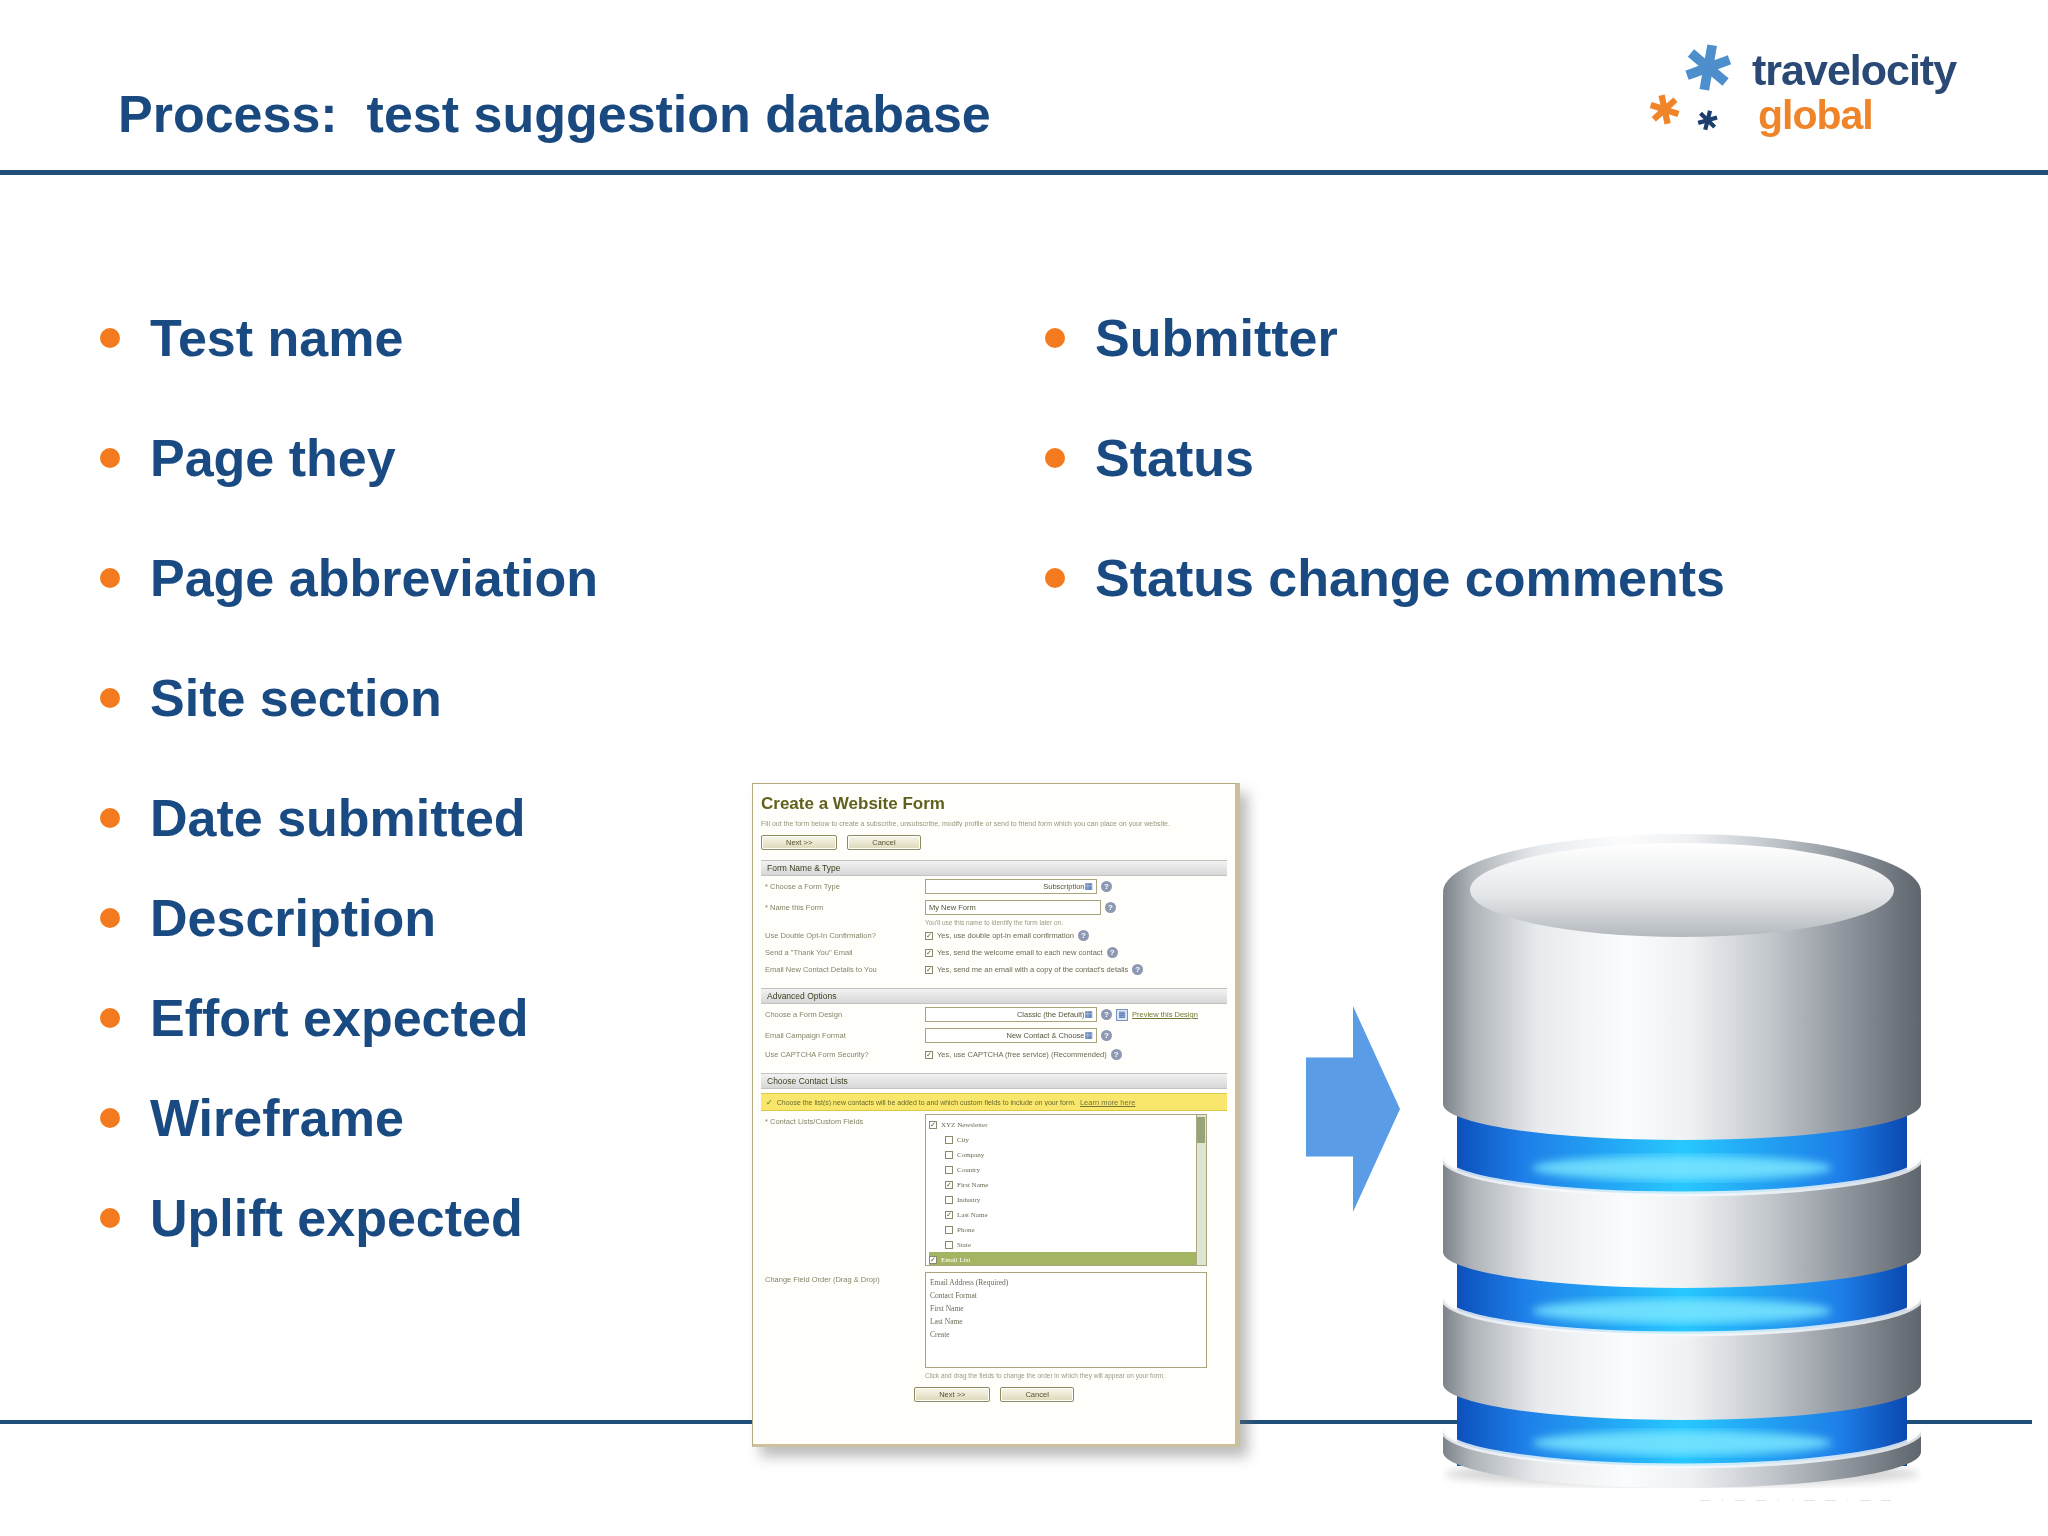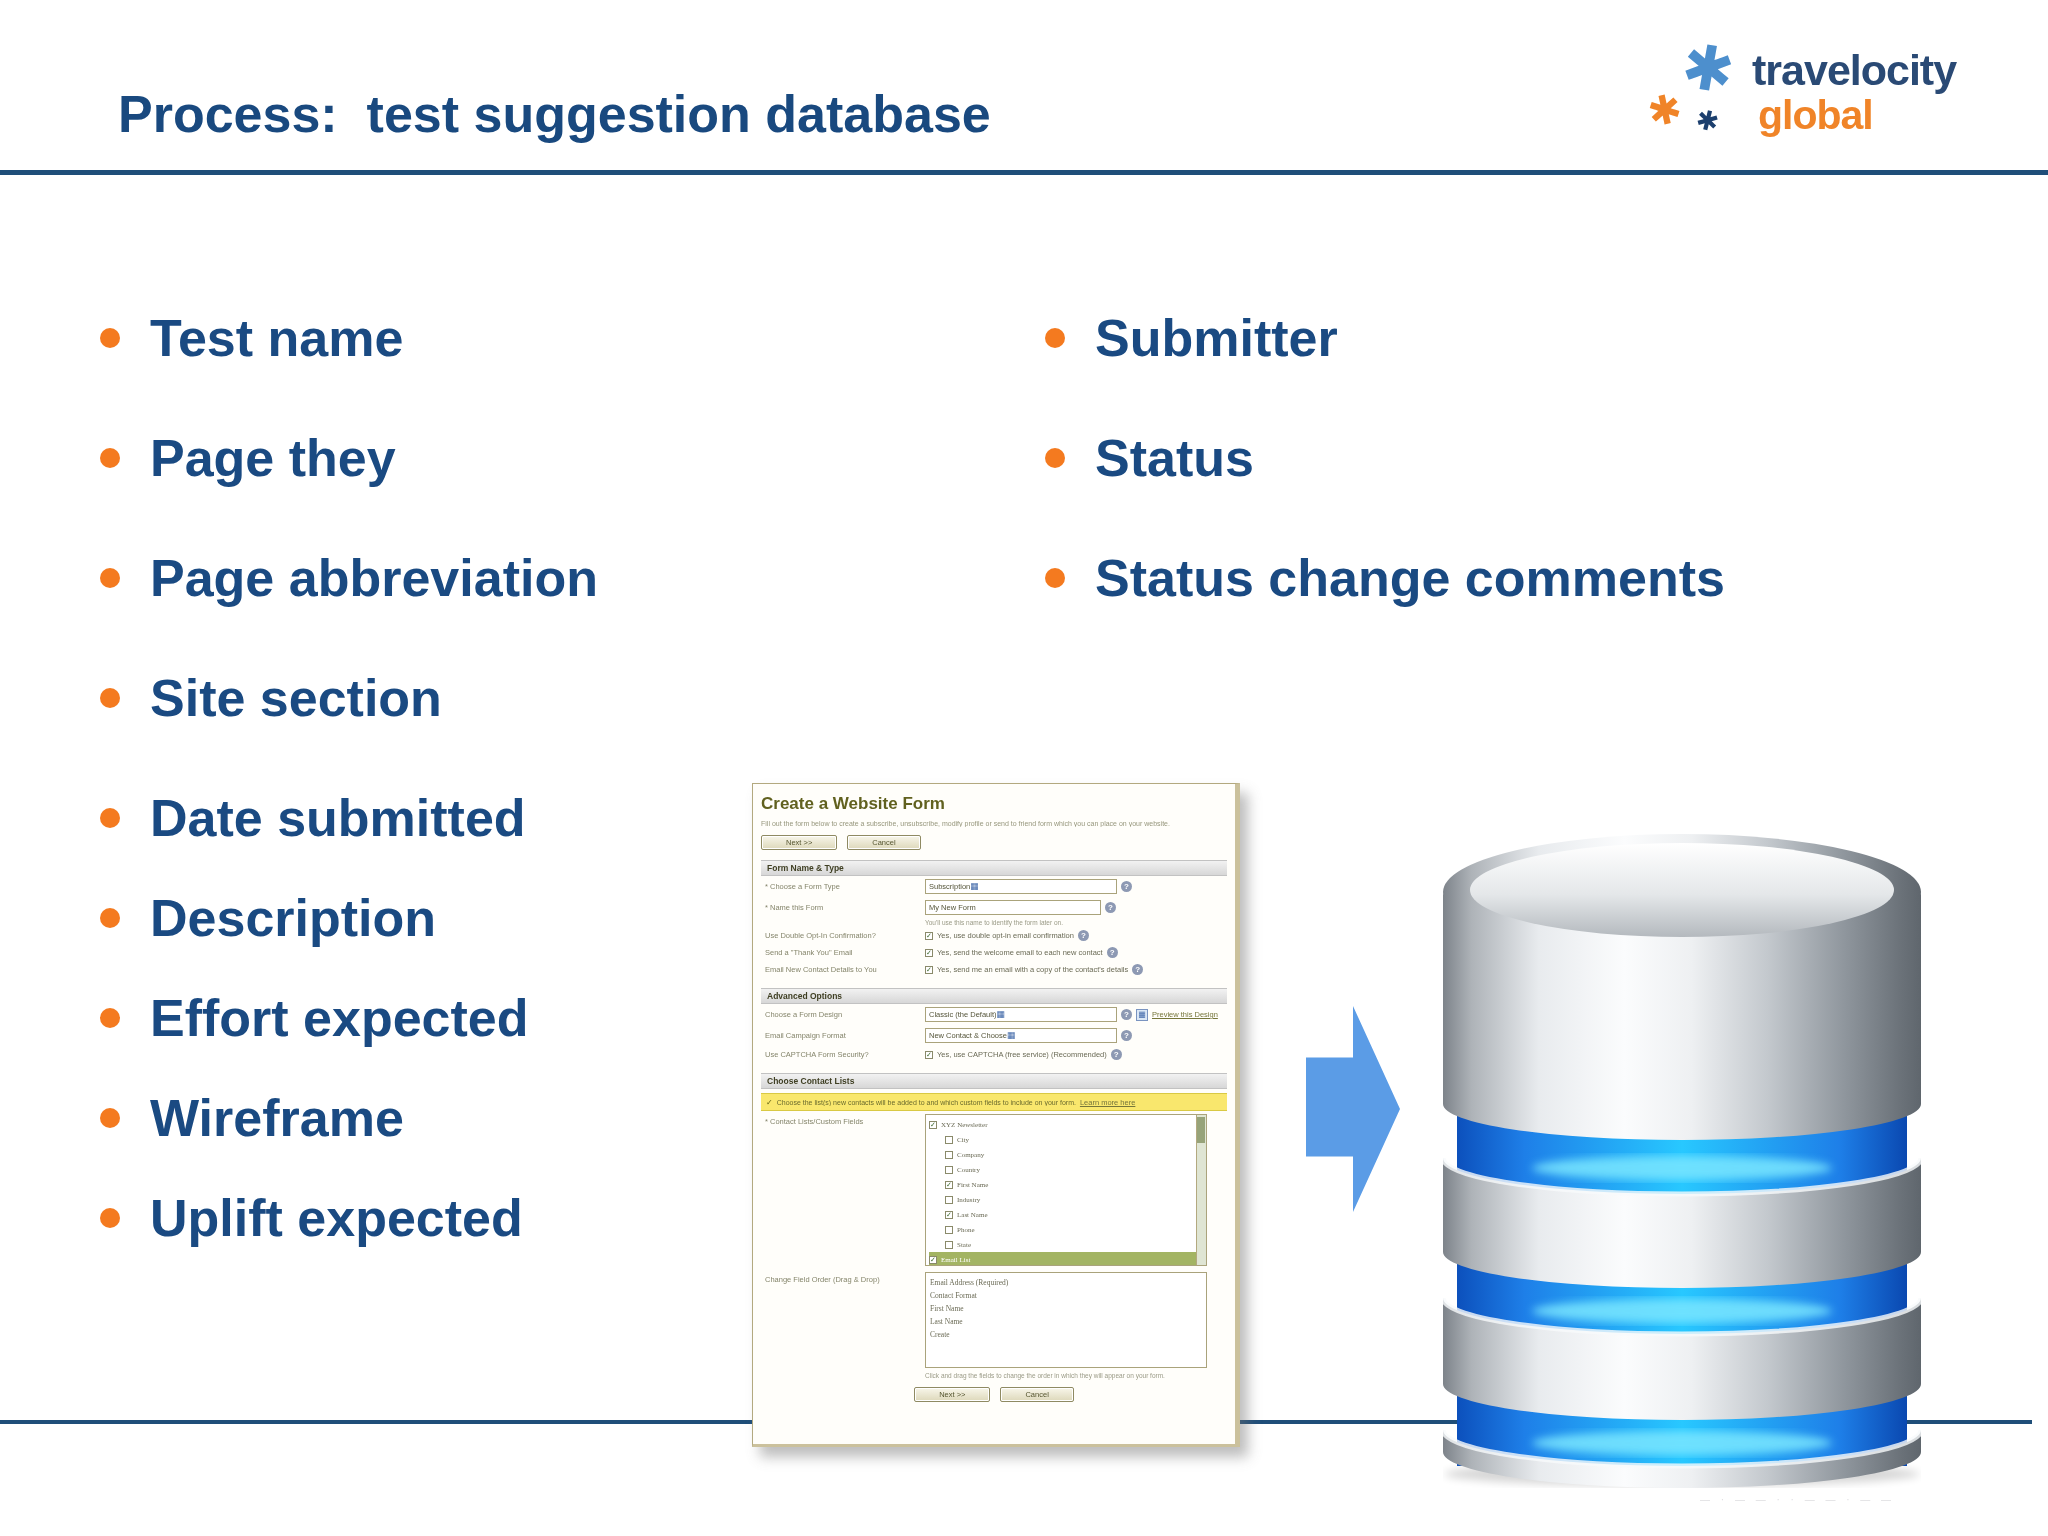--- a/index.html
+++ b/index.html
@@ -35,27 +35,27 @@
     background:#fffefa;border:1px solid #b3a97f;border-right:5px solid #cbc19c;border-bottom:3px solid #cbc19c;
     box-shadow:8px 10px 12px rgba(110,110,110,.45);padding:8px;overflow:hidden;z-index:3;}
   .formshot *{box-sizing:border-box;}
   .fs-title{font-size:17px;font-weight:bold;color:#61611f;margin-top:2px;}
   .fs-intro{font-size:7px;color:#97977d;margin-top:6px;white-space:nowrap;overflow:hidden;filter:blur(.3px);}
   .fs-btnrow{margin-top:8px;display:flex;gap:10px;}
   .fs-btnrow.center{justify-content:center;margin-top:8px;}
   .fs-btn{display:inline-block;padding:2px 24px;font-size:7.5px;color:#55552f;background:linear-gradient(#f8f6ea,#ddd8ba);
     border:1px solid #8f8a62;border-radius:2px;box-shadow:inset 0 0 0 1px #ffffff;filter:blur(.2px);}
   .fs-secbar{margin-top:10px;height:16px;line-height:15px;background:linear-gradient(#f2f2f2,#d7d7d7);
-    border:1px solid #c2c2c2;border-left:none;border-right:none;font-size:8.5px;font-weight:bold;color:#3f3f23;padding-left:6px;filter:blur(.2px);}
+    border:1px solid #c2c2c2;border-left:none;border-right:none;font-size:8.5px;font-weight:normal;color:#3f3f23;padding-left:6px;filter:blur(.2px);}
   .fs-row{display:grid;grid-template-columns:160px auto;align-items:center;padding:3px 0 3px 4px;}
   .fs-label{font-size:7.5px;color:#85856b;filter:blur(.3px);padding-right:6px;}
   .fs-ctrl{display:flex;align-items:center;gap:4px;}
   .fs-select,.fs-input{height:15px;background:#fff;border:1px solid #aaa37b;display:flex;align-items:center;
     font-size:7.5px;color:#55553a;padding:0 3px;filter:blur(.25px);}
-  .fs-select{width:192px;justify-content:flex-start;}
+  .fs-select{width:172px;justify-content:flex-end;}
   .fs-input{width:176px;}
   .sel-btn{font-size:9px;color:#4068a8;line-height:1;}
   .mini-icon{width:12px;height:12px;background:#dce8f6;border:1px solid #7a94c0;font-size:8px;color:#4068a8;
     display:flex;align-items:center;justify-content:center;}
   .mini-help{width:11px;height:11px;border-radius:50%;background:#8d99b3;color:#fff;font-size:8px;font-weight:bold;
     display:flex;align-items:center;justify-content:center;flex:0 0 auto;}
   .fs-hint{font-size:6.5px;color:#9a9a86;margin:1px 0 1px 164px;filter:blur(.3px);}
   .fs-cb{width:8px;height:8px;background:#fff;border:1px solid #8a8a6a;display:inline-flex;align-items:center;justify-content:center;
     font-size:7px;color:#3f6a32;flex:0 0 auto;}
   .checked > .fs-cb::after, li.checked .fs-cb::after, li.selected .fs-cb::after{content:"✓";}

